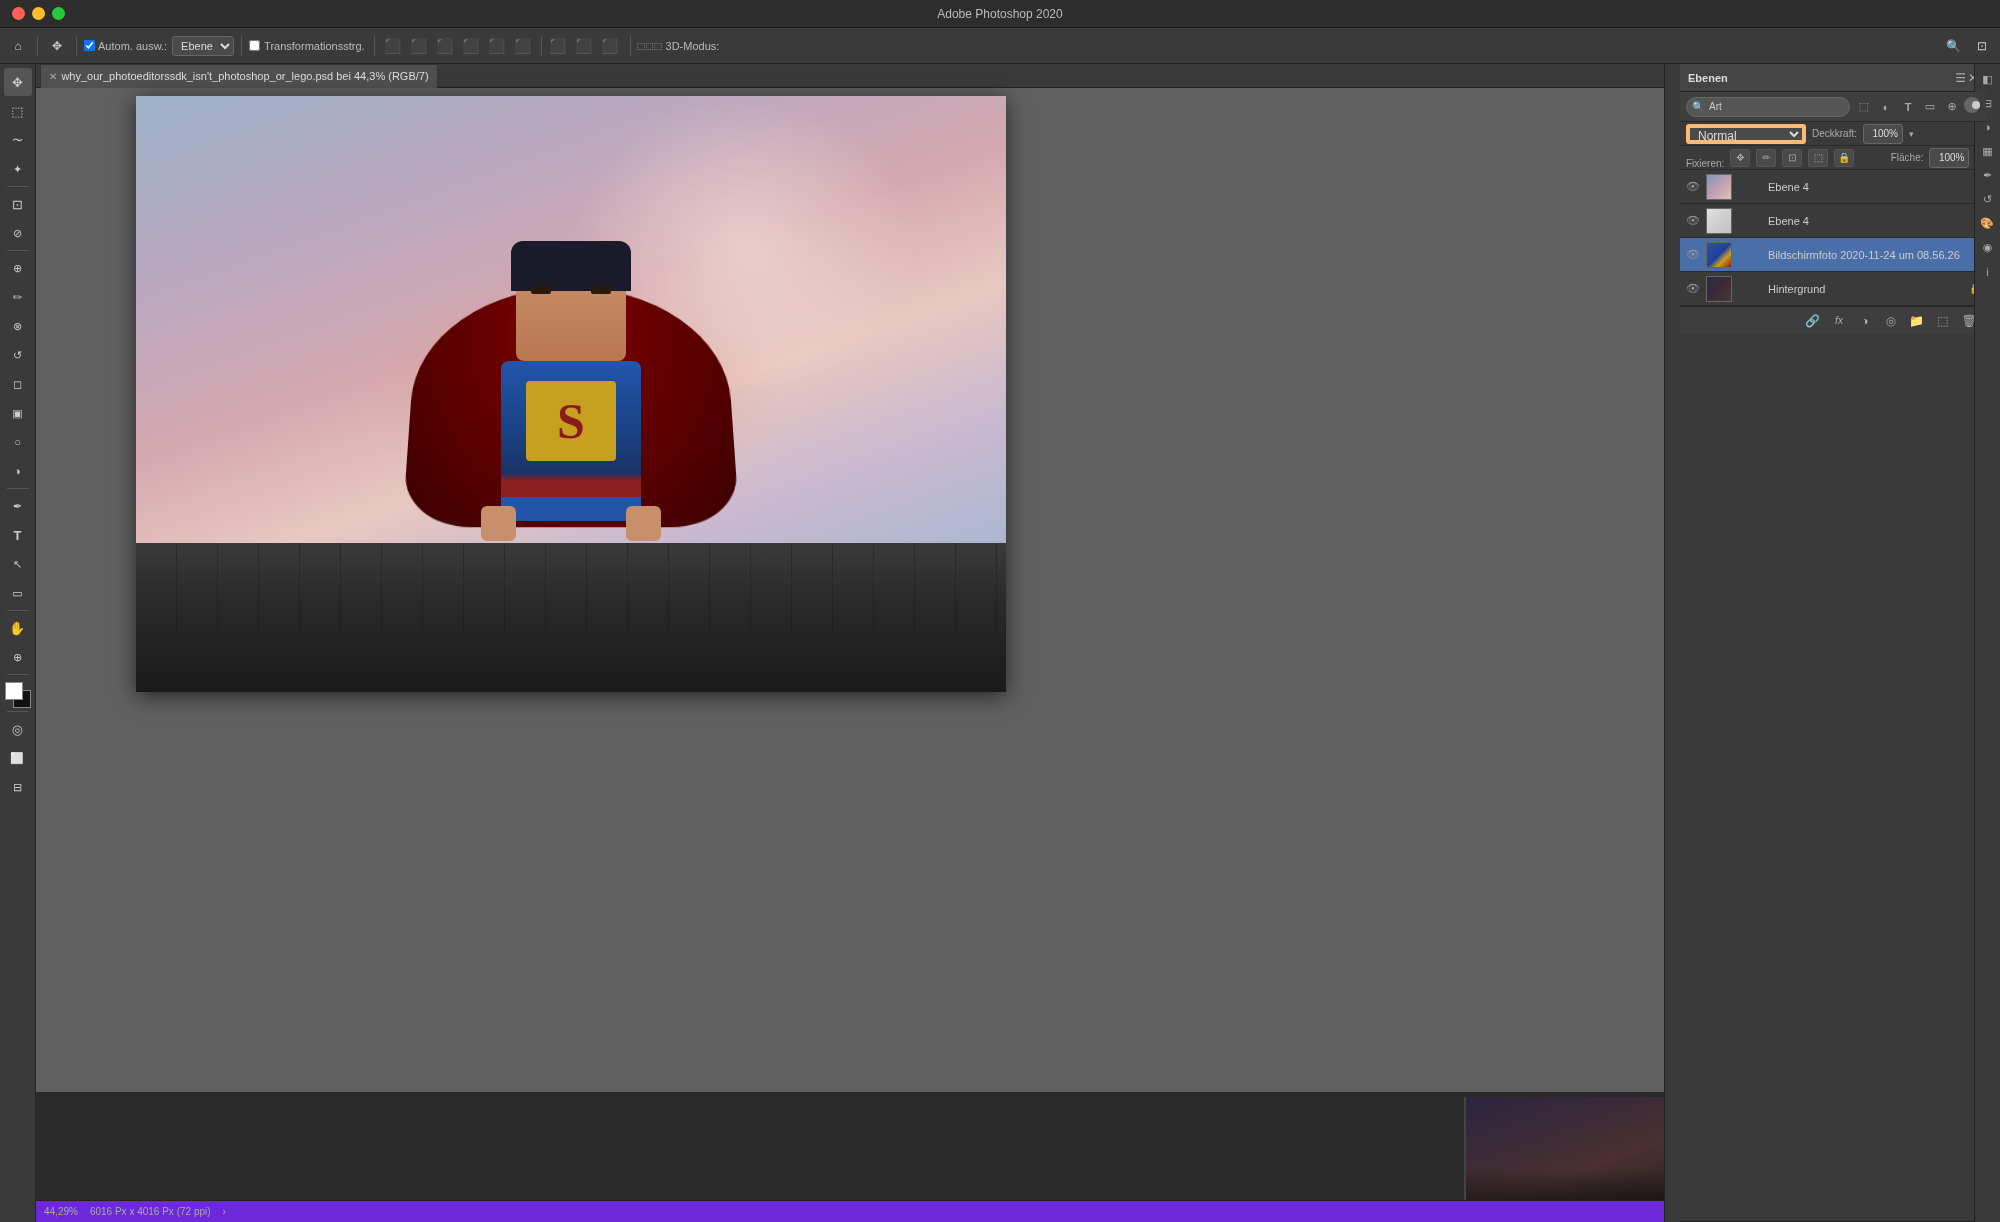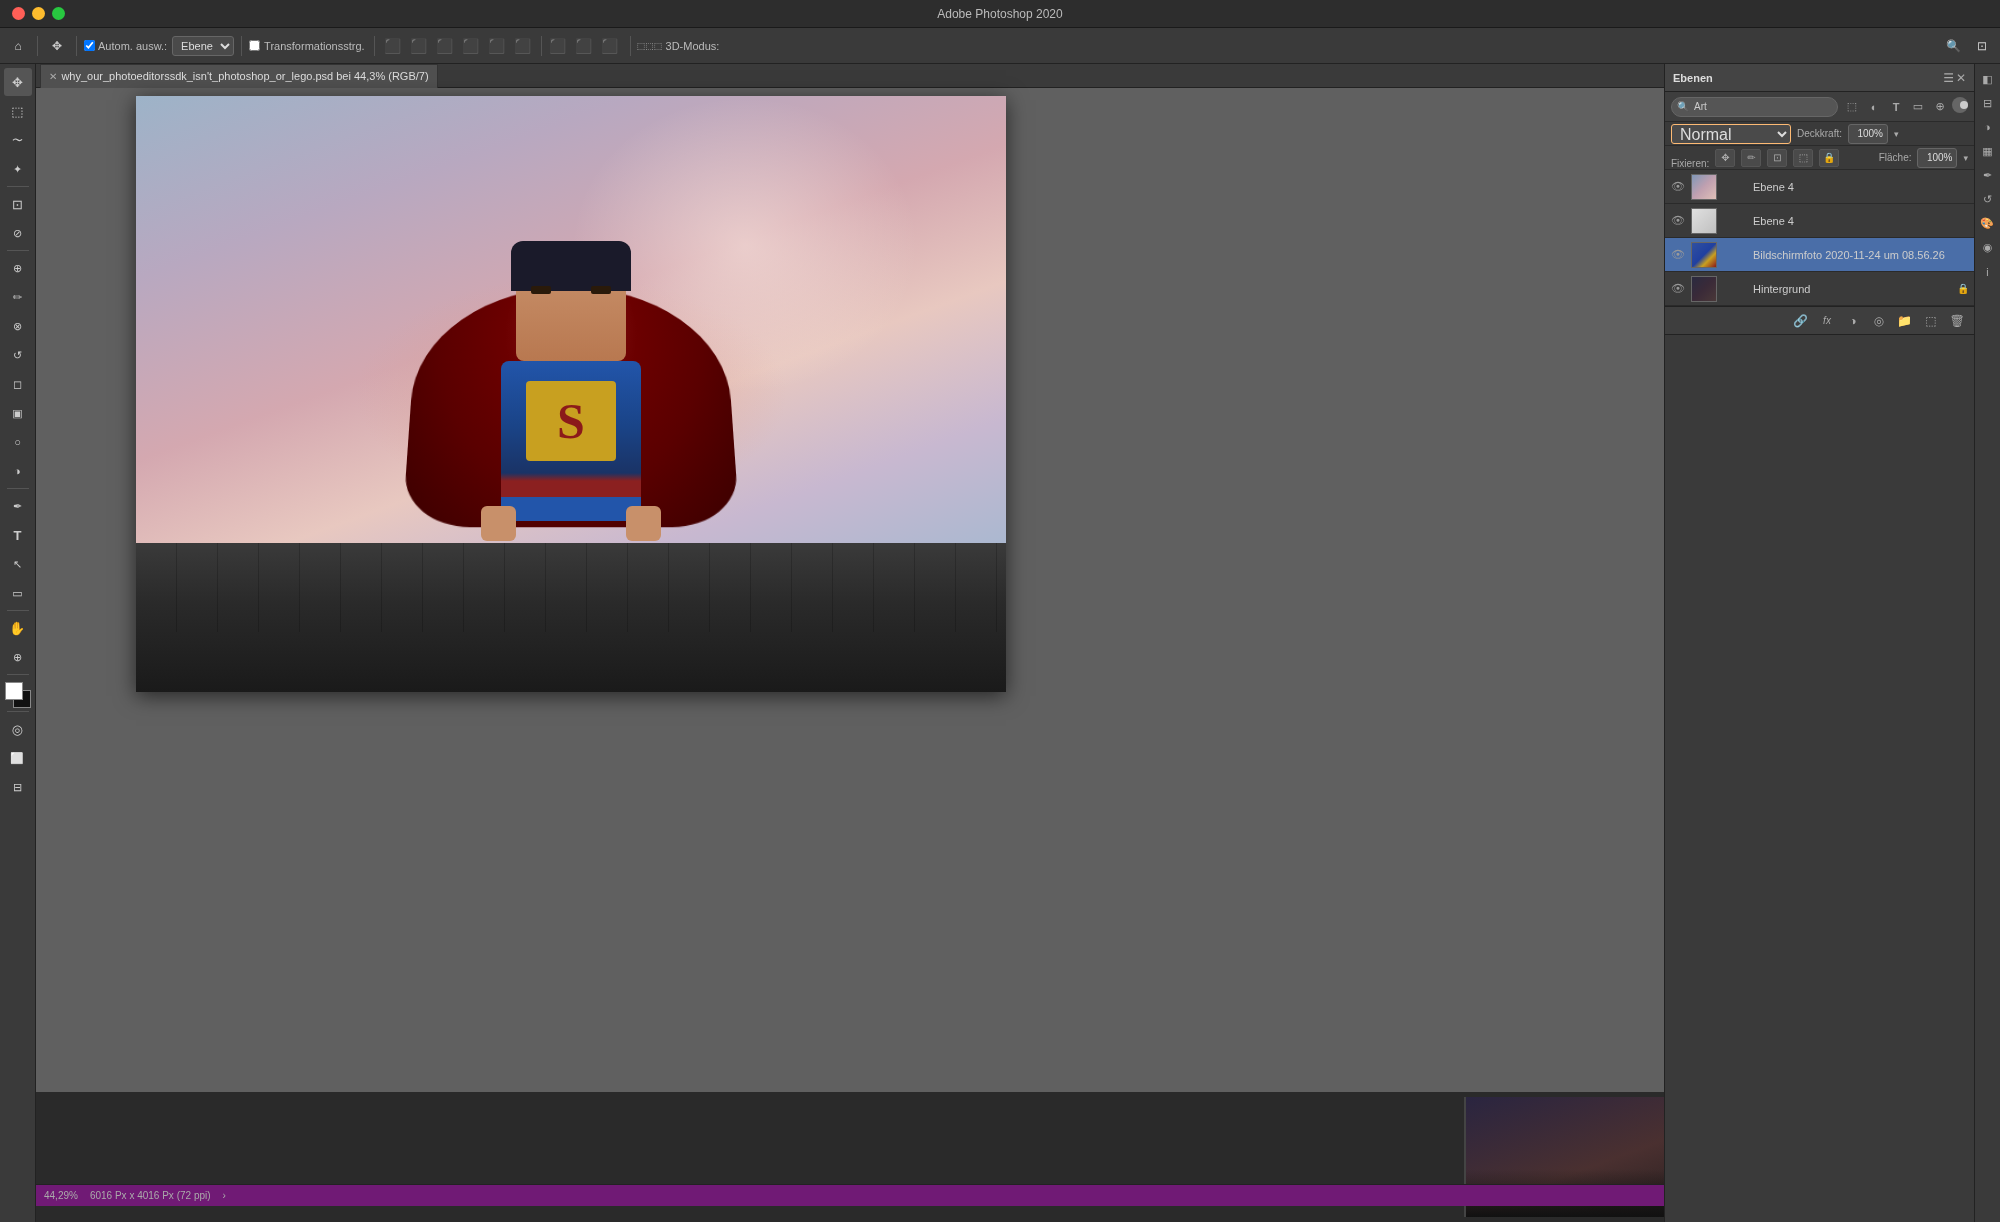--- a/index.html
+++ b/index.html
@@ -365,44 +365,44 @@
       position: absolute;
       right: 0;
       background: linear-gradient(135deg, #2a2a2a 0%, #3a3040 30%, #4a3840 60%, #2a2530 100%);
       border-left: 2px solid #444;
       overflow: hidden;
     }
 
     
     #statusbar {
       position: absolute;
-      bottom: 16px;
+      bottom: 0;
       left: 0;
       width: calc(100% - 0px);
       height: 22px;
-      background: #701a75;
+      background: #6d28d9;
       border-top: 1px solid #222;
       display: flex;
       align-items: center;
       padding: 0 8px;
       font-size: 10px;
       color: #aaa;
       gap: 12px;
       z-index: 10;
     }
 
     
     #right-panels {
       width: 310px;
       background: #3a3a3a;
       border-left: 1px solid #222;
       display: flex;
-      flex-direction: column;
       flex-shrink: 0;
       height: 100%;
+      padding-left: 15px;
     }
 
     
     #layers-panel {
       flex-shrink: 0;
       border-bottom: 1px solid #222;
     }
     #layers-header {
       height: 28px;
       background: #444;
@@ -459,24 +459,24 @@
       display: flex;
       align-items: center;
       padding: 0 6px;
       gap: 6px;
       border-bottom: 1px solid #2a2a2a;
     }
     .blend-dropdown {
       width: 120px;
       height: 20px;
       background: #4a4a4a;
-      border: 1px solid #fdba74;
+      border: 4px solid #fdba74;
       border-radius: 3px;
       color: #ddd;
-      font-size: 16px;
+      font-size: 12px;
       padding: 0 4px;
       cursor: pointer;
     }
     .opacity-label { color: #aaa; font-size: 10px; }
     .opacity-input {
       width: 40px; height: 20px;
       background: #4a4a4a;
       border: 1px solid #666;
       border-radius: 3px;
       color: #ddd;

